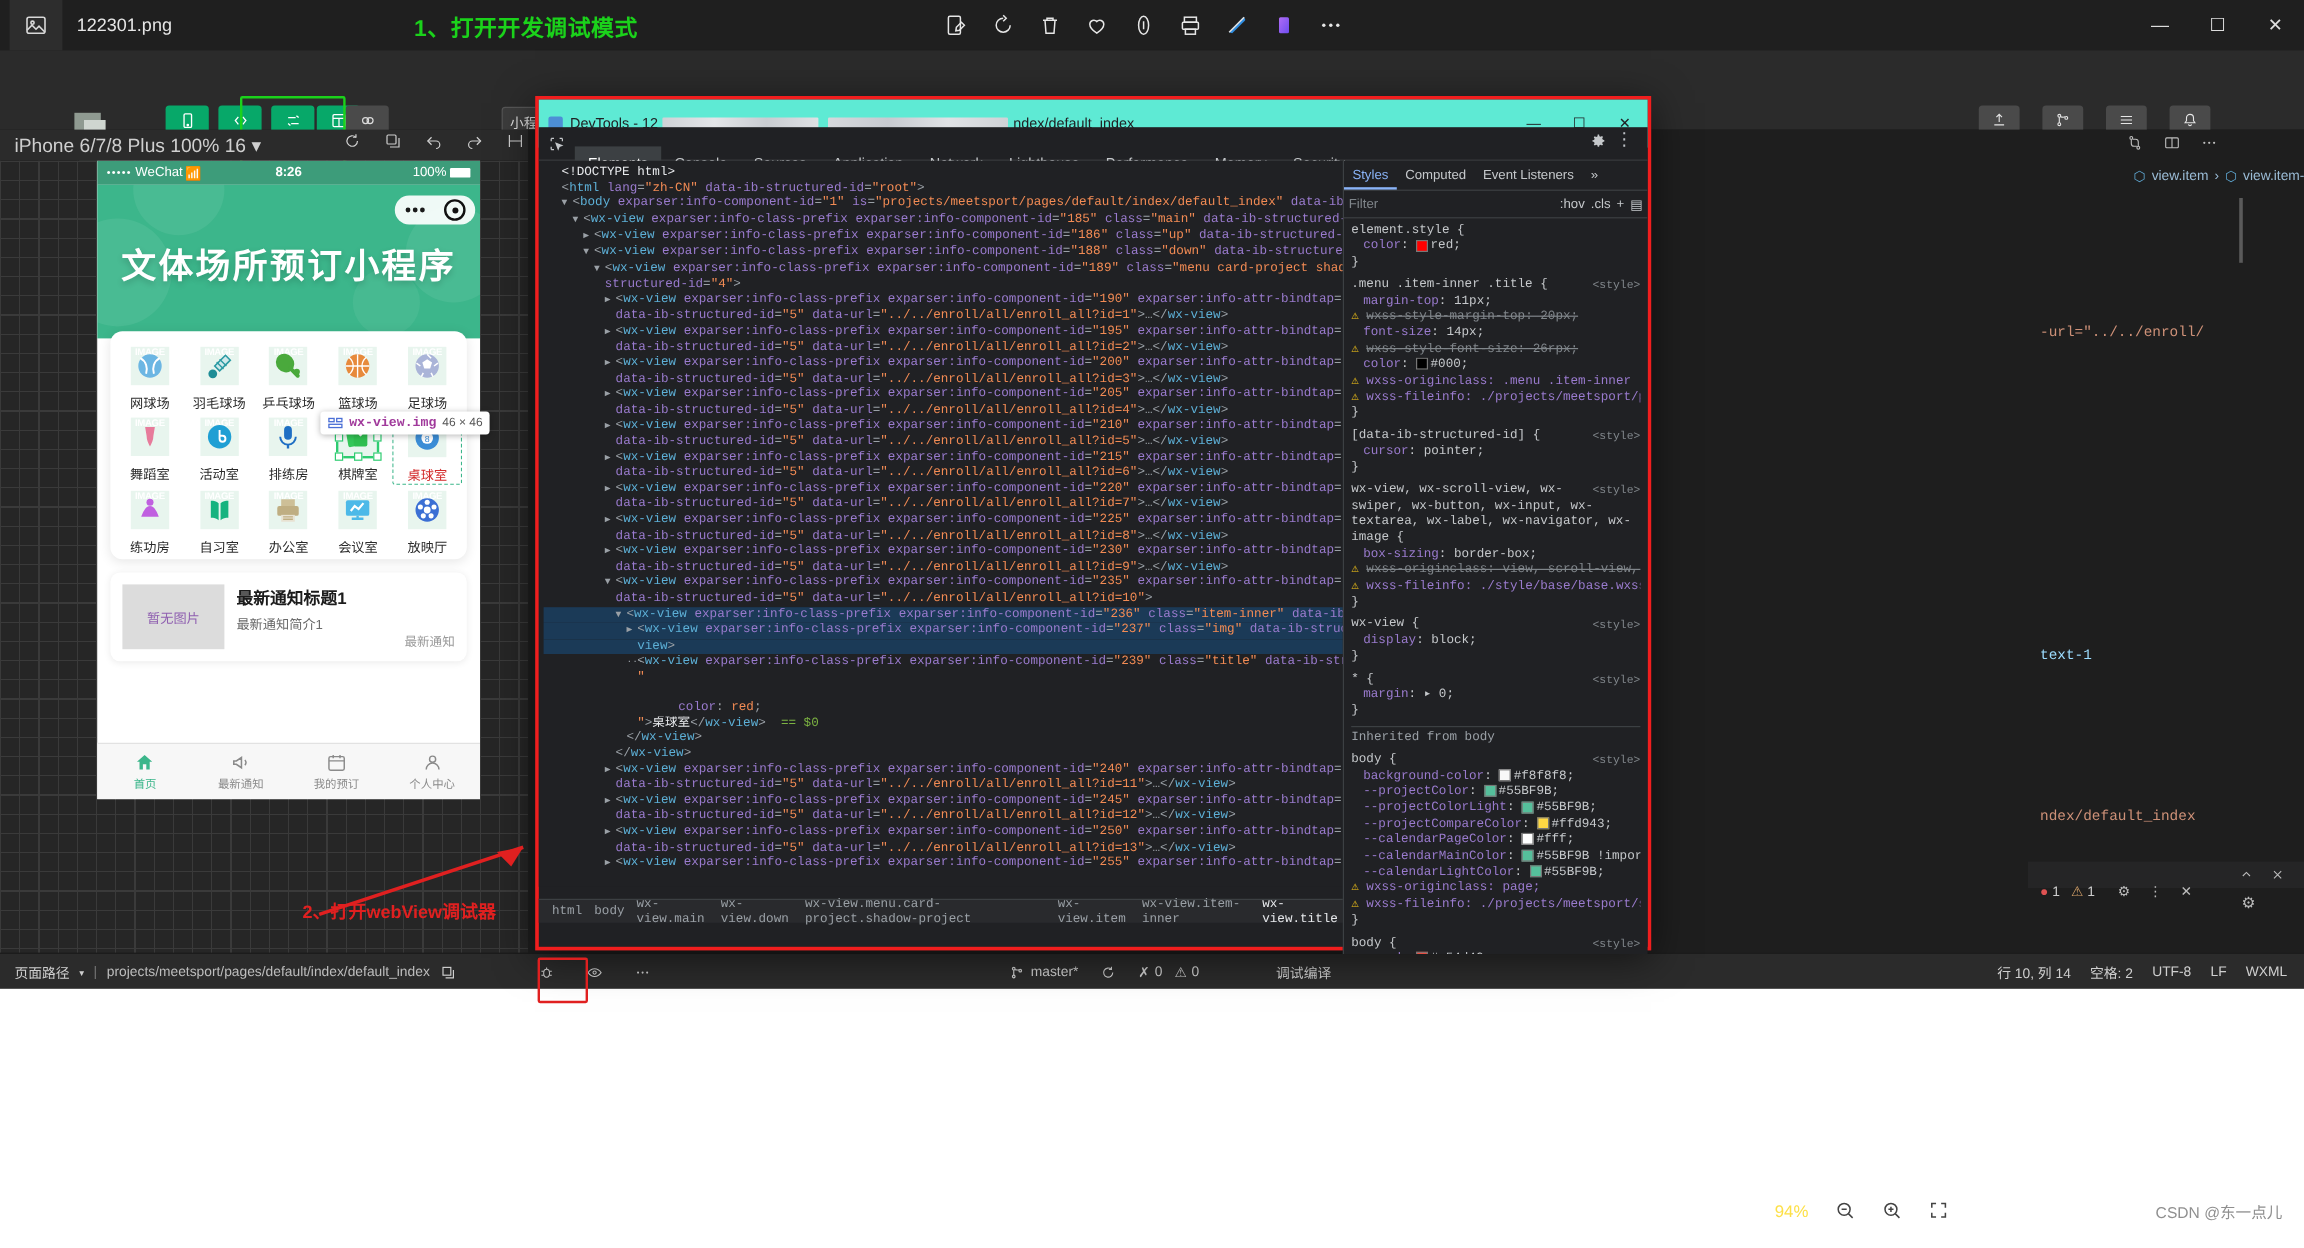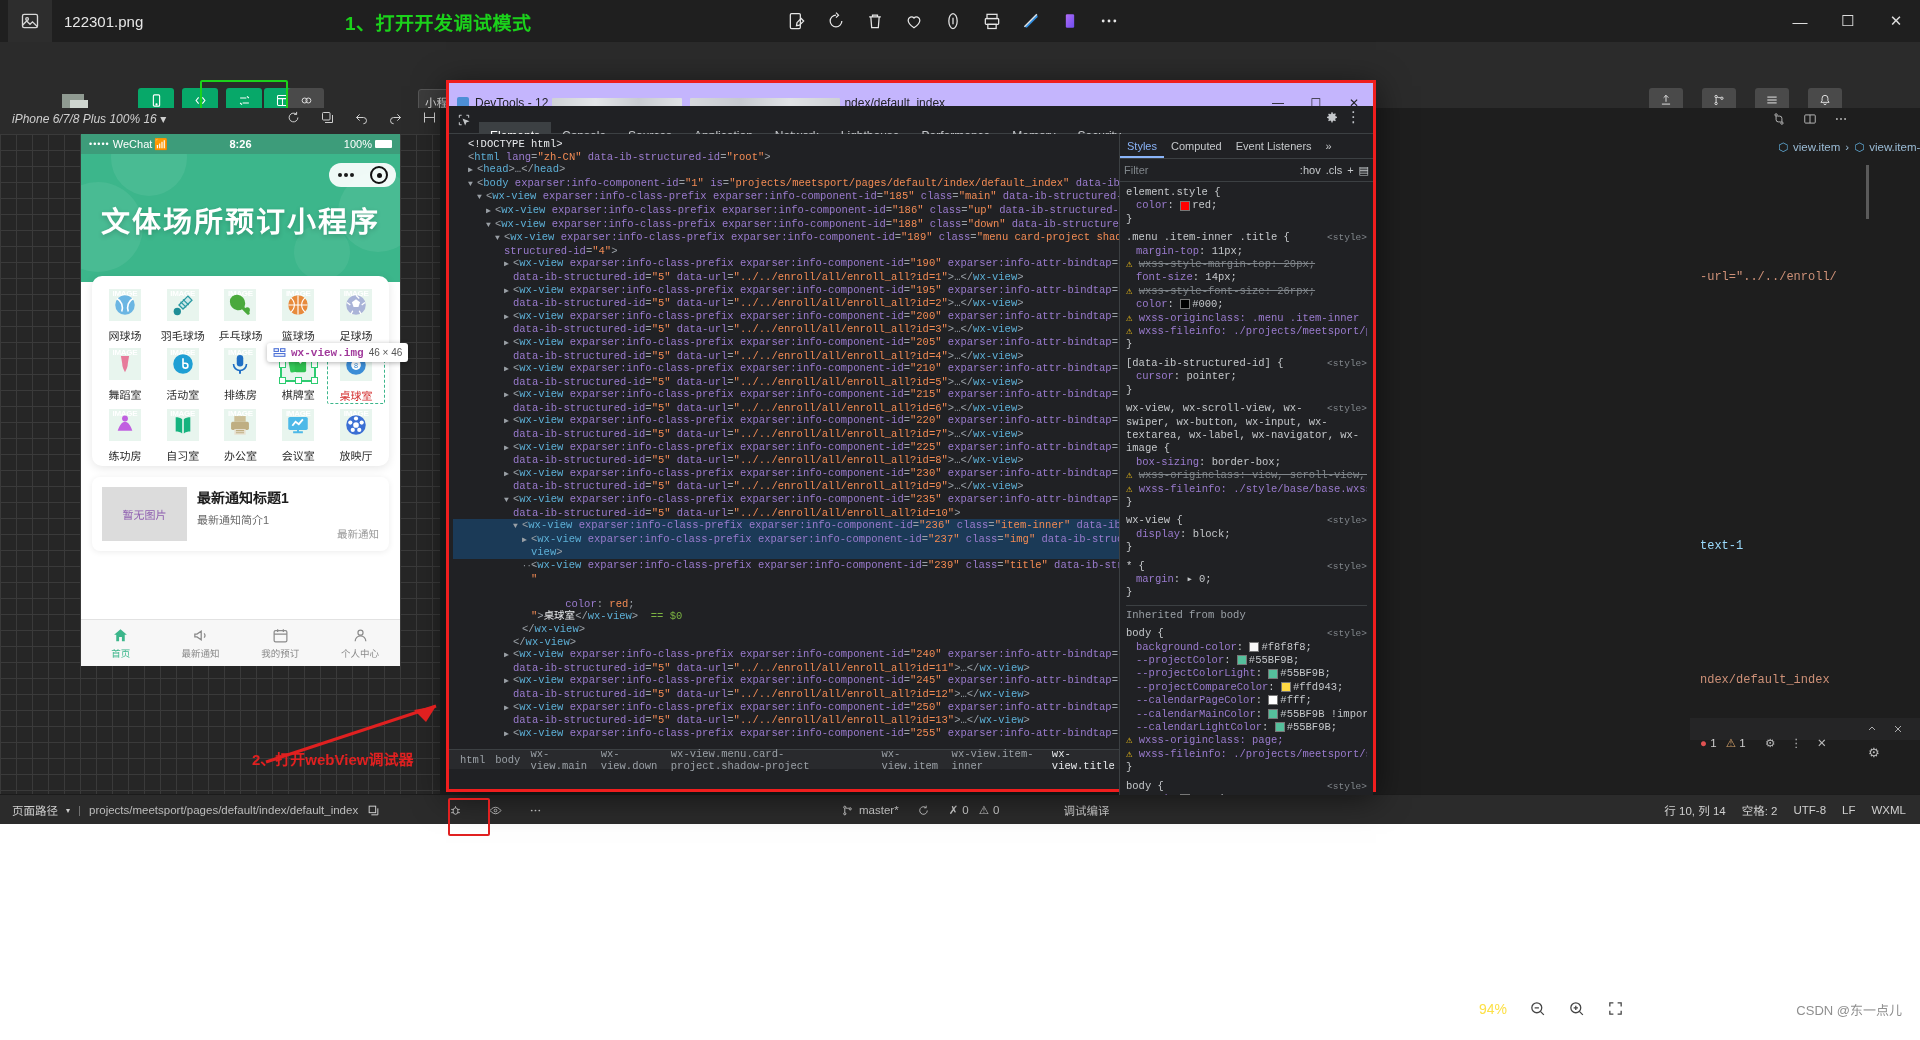--- a/index.html
+++ b/index.html
@@ -43,21 +43,21 @@
   .tbtn{position:absolute;top:46px;width:26px;height:25px;border-radius:3px;background:#3c3c3c;border:1px solid #4f4f4f;display:flex;align-items:center;justify-content:center;cursor:pointer;}
   .tbtn svg{width:14px;height:14px;}
   .tlabel{position:absolute;top:73px;font-size:11.5px;color:#cfcfcf;white-space:nowrap;}
 
   .rbtn{position:absolute;top:46px;width:34px;height:24px;border-radius:3px;background:#4a4a4a;display:flex;align-items:center;justify-content:center;cursor:pointer;}
   .rbtn svg{width:14px;height:14px;}
   .rlabel{position:absolute;top:73px;font-size:11.5px;color:#cfcfcf;white-space:nowrap;}
 
   
   #sim-bar{left:0;top:108px;width:440px;height:26px;background:#2b2b2b;}
-  #sim-device{left:12px;top:112px;font-size:12px;color:#cfcfcf;cursor:pointer;font-style:italic;}
+  #sim-device{left:12px;top:112px;font-size:16px;color:#cfcfcf;cursor:pointer;}
   #sim-icons{left:286px;top:110px;display:flex;gap:19px;align-items:center;}
   #sim-icons svg{width:15px;height:15px;cursor:pointer;}
   #grid{left:0;top:134px;width:440px;height:660px;
       background:
         repeating-linear-gradient(to right, #3a3a3a 0 1px, transparent 1px 16px),
         repeating-linear-gradient(to bottom, #3a3a3a 0 1px, transparent 1px 16px),
         #262626;}
 
   
   #phone{left:81px;top:134px;width:319px;height:532px;background:#ffffff;overflow:hidden;}
@@ -138,21 +138,21 @@
   #redbox-bug{left:448px;top:798px;width:38px;height:34px;border:2px solid #e02020;border-radius:2px;z-index:25;pointer-events:none;}
 
   
   #bottombar{left:0;top:824px;width:1920px;height:216px;background:#ffffff;}
   #zoomctl{right:296px;top:1000px;display:flex;align-items:flex-end;gap:22px;color:#fde047;font-size:14px;}
   #zoomctl svg{width:17px;height:17px;cursor:pointer;}
   #watermark{right:18px;top:1000px;font-size:13px;color:#8f8f8f;}
 
   
   #devtools{left:446px;top:80px;width:930px;height:712px;border:3px solid #f01e1e;box-sizing:border-box;background:#202124;z-index:20;box-shadow:0 6px 30px rgba(0,0,0,.55);}
-  #dt-title{position:absolute;left:0;top:0;width:100%;height:40px;background:#c4b5fd;display:flex;align-items:center;font-size:12px;color:#202124;box-sizing:border-box;padding-left:8px;}
+  #dt-title{position:absolute;left:0;top:0;width:100%;height:40px;background:#5eead4;display:flex;align-items:center;font-size:12px;color:#202124;box-sizing:border-box;padding-left:8px;}
   #dt-title .favicon{width:12px;height:12px;border-radius:2px;background:#4d8fd6;margin-right:6px;display:flex;align-items:center;justify-content:center;}
   #dt-title .blur1{display:inline-block;width:130px;height:11px;margin:0 4px;background:linear-gradient(90deg,#cfd2d6,#e3e5e8,#c9ccd1,#dfe1e4);filter:blur(.5px);border-radius:1px;}
   #dt-title .blur2{display:inline-block;width:150px;height:11px;margin:0 4px;background:linear-gradient(90deg,#d6d8dc,#c7cad0,#e0e2e5,#cfd2d6);filter:blur(.5px);border-radius:1px;}
   #dt-title .wctl{margin-left:auto;display:flex;}
   #dt-title .wctl div{width:38px;height:23px;display:flex;align-items:center;justify-content:center;cursor:pointer;font-size:12px;}
 
   #dt-tabs{position:absolute;left:0;top:23px;width:100%;height:28px;background:#202124;display:flex;align-items:center;border-bottom:1px solid #3c4043;box-sizing:border-box;}
   #dt-tabs .inspect{width:30px;display:flex;align-items:center;justify-content:center;cursor:pointer;}
   #dt-tabs .inspect svg{width:14px;height:14px;}
   .dtab{padding:0 11px;height:28px;line-height:28px;font-size:12px;color:#c5c8cb;cursor:pointer;white-space:nowrap;margin-top:32px;}
@@ -851,21 +851,20 @@
     </div>
   <div id="dt-gear"><svg viewBox="0 0 24 24" fill="#c5c8cb">
         <path d="M12 8a4 4 0 100 8 4 4 0 000-8zm0 2.4a1.6 1.6 0 110 3.2 1.6 1.6 0 010-3.2z"></path>
         <path d="M11 2h2l.4 2.3 1.8.8 2-1.2 1.4 1.4-1.2 2 .8 1.8L20.5 10v2l-2.3.4-.8 1.8 1.2 2-1.4 1.4-2-1.2-1.8.8L13 19.5h-2l-.4-2.3-1.8-.8-2 1.2-1.4-1.4 1.2-2-.8-1.8L3.5 12v-2l2.3-.4.8-1.8-1.2-2L6.8 4.4l2 1.2 1.8-.8z"></path>
       </svg></div>
   <div id="dt-kebab">⋮</div>
 
   <div id="dt-elements">
       <div style="padding-left: 6px; white-space: nowrap; overflow: hidden;"><span class="arr" style="display: inline-block; width: 9px; font-size: 8px;"></span><span class="cl"><span class="pk">&lt;!DOCTYPE html&gt;</span></span></div>
       <div style="padding-left: 6px; white-space: nowrap; overflow: hidden;"><span class="arr" style="display: inline-block; width: 9px; font-size: 8px;"></span><span class="cl"><span class="arr">&lt;</span><span class="tg">html</span> <span class="at">lang</span><span class="eq">=</span><span class="vl">"zh-CN"</span> <span class="at">data-ib-structured-id</span><span class="eq">=</span><span class="vl">"root"</span><span class="arr">&gt;</span></span></div>
-      <div style="padding-left: 15px; white-space: nowrap; overflow: hidden;"><span class="arr" style="display: inline-block; width: 9px; font-size: 8px;">▶</span><span class="cl"><span class="arr">&lt;</span><span class="tg">head</span><span class="arr">&gt;</span>…<span class="arr">&lt;/</span><span class="tg">head</span><span class="arr">&gt;</span></span></div>
       <div style="padding-left: 15px; white-space: nowrap; overflow: hidden;"><span class="arr" style="display: inline-block; width: 9px; font-size: 8px;">▼</span><span class="cl"><span class="arr">&lt;</span><span class="tg">body</span> <span class="at">exparser:info-component-id</span><span class="eq">=</span><span class="vl">"1"</span> <span class="at">is</span><span class="eq">=</span><span class="vl">"projects/meetsport/pages/default/index/default_index"</span> <span class="at">data-ib-structured-id</span></span></div>
       <div style="padding-left: 24px; white-space: nowrap; overflow: hidden;"><span class="arr" style="display: inline-block; width: 9px; font-size: 8px;">▼</span><span class="cl"><span class="arr">&lt;</span><span class="tg">wx-view</span> <span class="at">exparser:info-class-prefix</span> <span class="at">exparser:info-component-id</span><span class="eq">=</span><span class="vl">"185"</span> <span class="at">class</span><span class="eq">=</span><span class="vl">"main"</span> <span class="at">data-ib-structured-id</span></span></div>
       <div style="padding-left: 33px; white-space: nowrap; overflow: hidden;"><span class="arr" style="display: inline-block; width: 9px; font-size: 8px;">▶</span><span class="cl"><span class="arr">&lt;</span><span class="tg">wx-view</span> <span class="at">exparser:info-class-prefix</span> <span class="at">exparser:info-component-id</span><span class="eq">=</span><span class="vl">"186"</span> <span class="at">class</span><span class="eq">=</span><span class="vl">"up"</span> <span class="at">data-ib-structured-id</span>…</span></div>
       <div style="padding-left: 33px; white-space: nowrap; overflow: hidden;"><span class="arr" style="display: inline-block; width: 9px; font-size: 8px;">▼</span><span class="cl"><span class="arr">&lt;</span><span class="tg">wx-view</span> <span class="at">exparser:info-class-prefix</span> <span class="at">exparser:info-component-id</span><span class="eq">=</span><span class="vl">"188"</span> <span class="at">class</span><span class="eq">=</span><span class="vl">"down"</span> <span class="at">data-ib-structured-id</span></span></div>
       <div style="padding-left: 42px; white-space: nowrap; overflow: hidden;"><span class="arr" style="display: inline-block; width: 9px; font-size: 8px;">▼</span><span class="cl"><span class="arr">&lt;</span><span class="tg">wx-view</span> <span class="at">exparser:info-class-prefix</span> <span class="at">exparser:info-component-id</span><span class="eq">=</span><span class="vl">"189"</span> <span class="at">class</span><span class="eq">=</span><span class="vl">"menu card-project shadow-project"</span> </span></div>
       <div style="padding-left: 42px; white-space: nowrap; overflow: hidden;"><span class="arr" style="display: inline-block; width: 9px; font-size: 8px;"></span><span class="cl"><span class="at">structured-id</span><span class="eq">=</span><span class="vl">"4"</span><span class="arr">&gt;</span></span></div>
       <div style="padding-left: 51px; white-space: nowrap; overflow: hidden;"><span class="arr" style="display: inline-block; width: 9px; font-size: 8px;">▶</span><span class="cl"><span class="arr">&lt;</span><span class="tg">wx-view</span> <span class="at">exparser:info-class-prefix</span> <span class="at">exparser:info-component-id</span><span class="eq">=</span><span class="vl">"190"</span> <span class="at">exparser:info-attr-bindtap</span><span class="eq">=</span><span class="vl">"url"</span> </span></div>
       <div style="padding-left: 51px; white-space: nowrap; overflow: hidden;"><span class="arr" style="display: inline-block; width: 9px; font-size: 8px;"></span><span class="cl"><span class="at">data-ib-structured-id</span><span class="eq">=</span><span class="vl">"5"</span> <span class="at">data-url</span><span class="eq">=</span><span class="vl">"../../enroll/all/enroll_all?id=1"</span><span class="arr">&gt;</span>…<span class="arr">&lt;/</span><span class="tg">wx-view</span><span class="arr">&gt;</span></span></div>
       <div style="padding-left: 51px; white-space: nowrap; overflow: hidden;"><span class="arr" style="display: inline-block; width: 9px; font-size: 8px;">▶</span><span class="cl"><span class="arr">&lt;</span><span class="tg">wx-view</span> <span class="at">exparser:info-class-prefix</span> <span class="at">exparser:info-component-id</span><span class="eq">=</span><span class="vl">"195"</span> <span class="at">exparser:info-attr-bindtap</span><span class="eq">=</span><span class="vl">"url"</span> </span></div>
       <div style="padding-left: 51px; white-space: nowrap; overflow: hidden;"><span class="arr" style="display: inline-block; width: 9px; font-size: 8px;"></span><span class="cl"><span class="at">data-ib-structured-id</span><span class="eq">=</span><span class="vl">"5"</span> <span class="at">data-url</span><span class="eq">=</span><span class="vl">"../../enroll/all/enroll_all?id=2"</span><span class="arr">&gt;</span>…<span class="arr">&lt;/</span><span class="tg">wx-view</span><span class="arr">&gt;</span></span></div>

